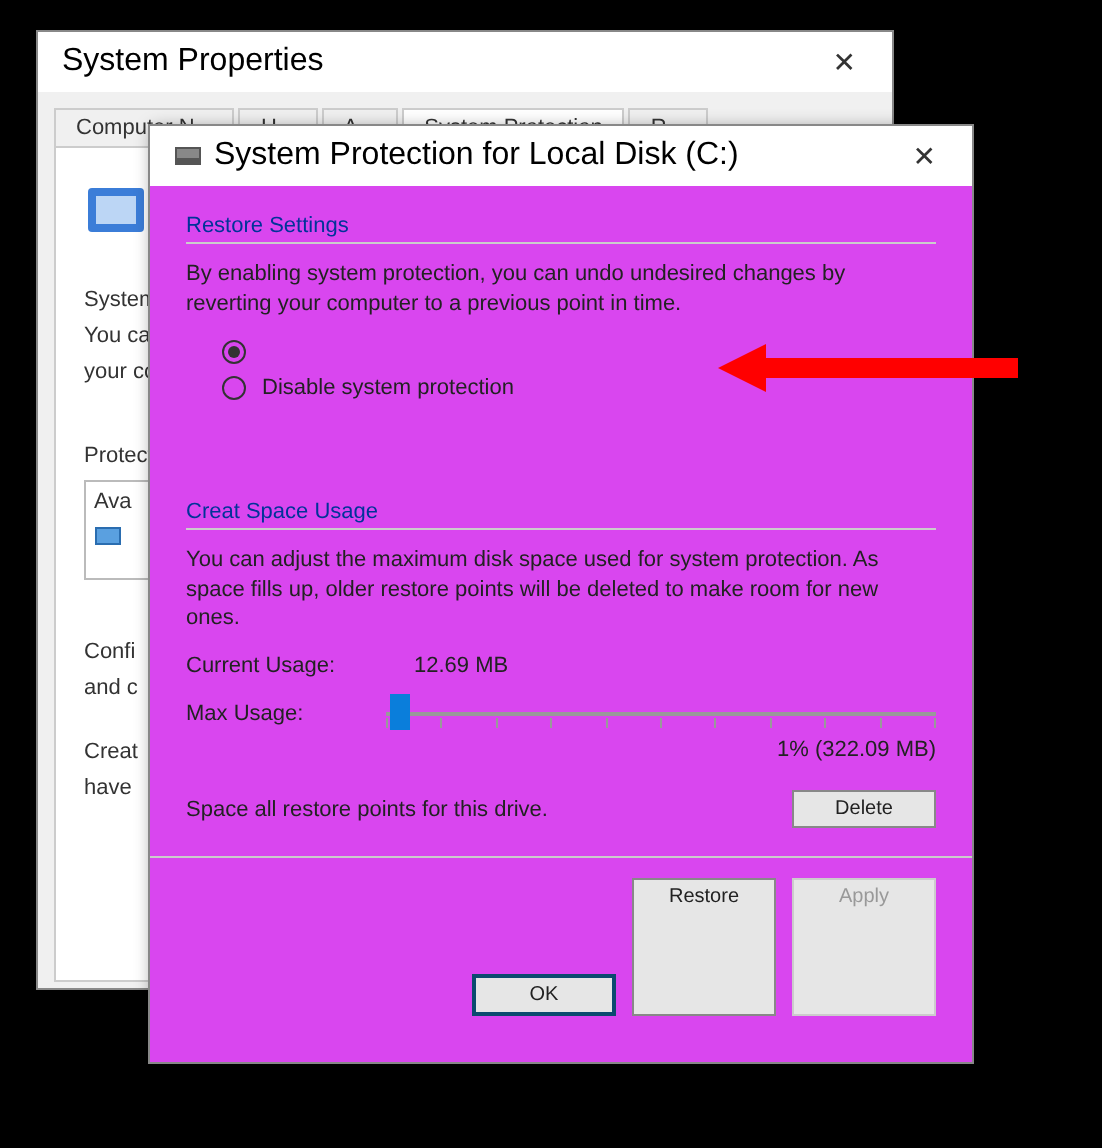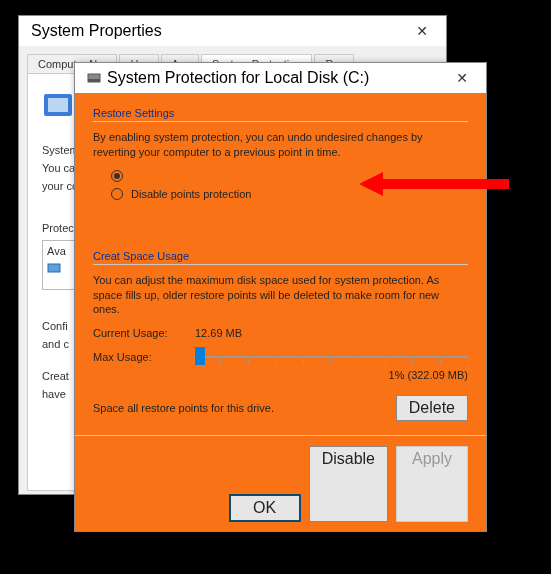--- a/index.html
+++ b/index.html
@@ -9,40 +9,40 @@
   .titlebar { display: flex; align-items: center; justify-content: space-between; padding: 6px 10px 6px 12px; background: #fff; height: 30px; }
   .titlebar .title { font-size: 16px; color: #000; }
   .titlebar .close { font-size: 14px; color: #333; cursor: pointer; padding: 0 8px; }
   .tabs { display: flex; gap: 2px; padding: 8px 8px 0 8px; font-size: 11px; color: #333; }
   .tab { padding: 3px 10px; border: 1px solid #ccc; border-bottom: none; background: #f0f0f0; }
   .tab.active { background: #fff; }
   .parent-body { padding: 10px 14px; font-size: 11px; color: #333; }
   .parent-body .row { margin: 6px 0; }
   .icon-box { display:inline-block; width:36px; height:36px; vertical-align:middle; margin-right:8px; }
   .list-box { border:1px solid #bbb; background:#fff; margin-top:4px; padding:4px; height:50px; font-size:11px; }
-  .child-win { left: 74px; top: 62px; width: 413px; height: 470px; background: #f97316; }
+  .child-win { left: 74px; top: 62px; width: 413px; height: 470px; background: #d946ef; }
   .child-body { padding: 8px 18px 10px 18px; font-size: 11px; color: #222; }
   .group-title { color: #003399; font-size: 11px; margin: 6px 0 2px 0; }
   .hr { border-top: 1px solid #ccc; margin: 2px 0 8px 0; }
   .desc { font-size: 11px; color: #222; line-height: 1.35; margin-bottom: 10px; }
   .radio-row { display: flex; align-items: center; gap: 8px; margin: 6px 0 6px 18px; font-size: 11px; }
   .radio { width: 12px; height: 12px; border: 1px solid #333; border-radius: 50%; display: inline-flex; align-items: center; justify-content: center; }
   .radio.selected::after { content:""; width:6px; height:6px; background:#333; border-radius:50%; }
   .arrow { position: absolute; left: 284px; top: 106px; pointer-events:none; }
-  .kv { display: flex; gap: 12px; font-size: 11px; margin: 8px 0; }
+  .kv { display: flex; gap: 24px; font-size: 11px; margin: 8px 0; }
   .kv .k { width: 90px; }
   .slider-wrap { display:flex; align-items:center; gap:10px; margin: 4px 0 2px 0; }
   .slider-track { flex:1; position:relative; height: 20px; }
   .slider-line { position:absolute; left:0; right:0; top:9px; height:2px; background:#999; }
   .slider-ticks { position:absolute; left:0; right:0; top:12px; height:5px; display:flex; justify-content:space-between; }
   .slider-ticks span { width:1px; height:5px; background:#999; }
   .slider-thumb { position:absolute; top:0; width:10px; height:18px; background:#0a7edb; left:2px; }
   .slider-value { text-align:right; font-size:11px; margin-top:2px; }
   .btn-row { display:flex; justify-content:flex-end; gap:8px; margin-top:10px; }
-  .btn { min-width:72px; padding:3px 12px; font-size:16px; border:1px solid #888; background:#e6e6e6; text-align:center; cursor:pointer; }
+  .btn { min-width:72px; padding:3px 12px; font-size:10px; border:1px solid #888; background:#e6e6e6; text-align:center; cursor:pointer; }
   .btn.primary { border:2px solid #0c4a6e; background:#e6e6e6;margin-top:48px; }
   .btn.disabled { color:#999; border-color:#ccc; cursor:default; }
   .delete-row { display:flex; align-items:center; justify-content:space-between; margin-top:14px; gap:10px; }
   .footer-sep { border-top:1px solid #ccc; margin: 14px -18px 10px -18px; }
   .drive-icon { width:14px; height:14px; }
 </style>
 </head>
 <body>
 
 <div class="win parent-win">
@@ -98,21 +98,21 @@
   </div>
   <div class="child-body">
     <div class="group-title">Restore Settings</div>
     <div class="hr"></div>
     <div class="desc">By enabling system protection, you can undo undesired changes by reverting your computer to a previous point in time.</div>
     <div class="radio-row">
       <span class="radio selected"></span>
     </div>
     <div class="radio-row">
       <span class="radio"></span>
-      <span>Disable points protection</span>
+      <span>Disable system protection</span>
     </div>
 
     <div class="group-title" style="margin-top:50px;">Creat Space Usage</div>
     <div class="hr"></div>
     <div class="desc">You can adjust the maximum disk space used for system protection. As space fills up, older restore points will be deleted to make room for new ones.</div>
     <div class="kv">
       <span class="k">Current Usage:</span>
       <span>12.69 MB</span>
     </div>
     <div class="slider-wrap">
@@ -138,21 +138,21 @@
     <div class="slider-value">1% (322.09 MB)</div>
 
     <div class="delete-row">
       <span>Space all restore points for this drive.</span>
       <span class="btn">Delete</span>
     </div>
 
     <div class="footer-sep"></div>
     <div class="btn-row">
       <span class="btn primary">OK</span>
-      <span class="btn">Disable</span>
+      <span class="btn">Restore</span>
       <span class="btn disabled">Apply</span>
     </div>
   </div>
 
   <svg class="arrow" width="155" height="30">
     <polygon points="0,15 24,3 24,10 150,10 150,20 24,20 24,27" fill="#ff0000"></polygon>
   </svg>
 </div>
 
 </body></html>

